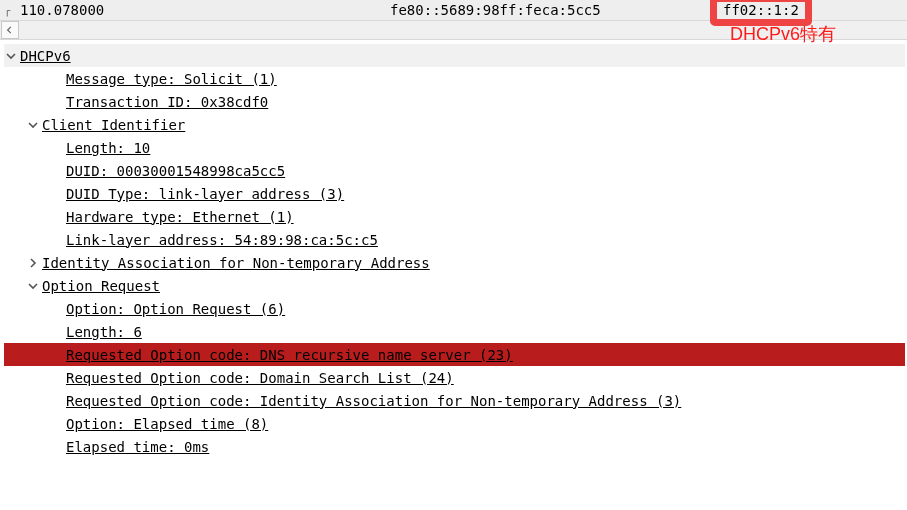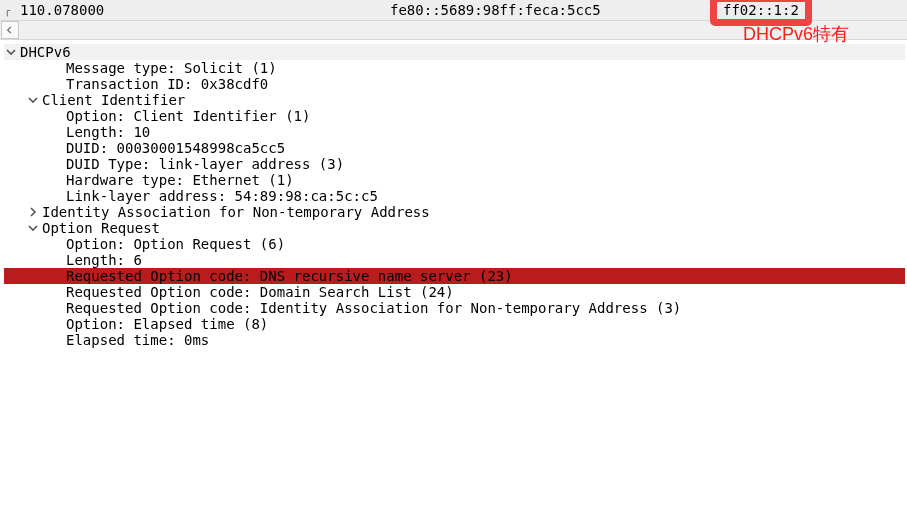--- a/index.html
+++ b/index.html
@@ -5,23 +5,23 @@
   html,body{margin:0;padding:0;font-family:Consolas,Menlo,monospace;font-size:14px;color:#000;background:#fff;}
   body{width:907px;height:510px;overflow:hidden;position:relative;}
   .packet-row{display:flex;align-items:center;height:20px;background:#eeeeee;border-bottom:1px solid #d8d8d8;padding:0 4px;position:relative;}
   .packet-row .tick{width:16px;font-size:10px;color:#555;}
   .packet-row .time{flex:0 0 370px;}
   .packet-row .src{flex:0 0 320px;white-space:nowrap;}
   .packet-row .dst-wrap{flex:0 0 auto;white-space:nowrap;}
   .dst-box{border:7px solid #ef4444;border-radius:5px;padding:0 6px;display:inline-block;line-height:17px;}
   .hscrollbar{height:18px;background:#f0f0f0;border-bottom:1px solid #d8d8d8;}
   .hs-left{width:16px;height:16px;border:1px solid #c8c8c8;background:#fafafa;display:flex;align-items:center;justify-content:center;font-size:10px;color:#555;margin:0 0 0 1px;}
-  .annotation{position:absolute;font-family:"Microsoft YaHei","SimSun",sans-serif;color:#ff1a1a;font-size:18px;top:22px;right:58px;pointer-events:none;}
+  .annotation{position:absolute;font-family:"Microsoft YaHei","SimSun",sans-serif;color:#ff1a1a;font-size:18px;top:22px;right:71px;pointer-events:none;}
   .details{padding:4px 2px 0 4px;}
-  .row{display:flex;align-items:center;height:16px;white-space:nowrap;}
+  .row{display:flex;align-items:center;height:23px;white-space:nowrap;text-decoration:underline;}
   .chev{width:14px;height:14px;display:inline-flex;align-items:center;justify-content:center;margin-right:2px;}
   .chev svg{width:10px;height:10px;stroke:#555;fill:none;stroke-width:1.6;}
   .ind1{padding-left:22px;align-items:center;}
   .ind2{padding-left:62px;}
   .lbl{}
   .row.hdr{background:#f1f1f1;}
   .row.sel{background:#b91c1c;}
 </style>
 </head>
 <body>
@@ -64,23 +64,20 @@
   </div>
 
   <div class="row ind1">
     <span class="chev">
         <svg viewBox="0 0 10 10">
           <path d="M1 3 L5 7 L9 3"></path>
         </svg>
       </span>
     <span class="lbl">Client Identifier</span>
   </div>
-  <div class="row ind2">
-      <span class="lbl">Option: Client Identifier (1)</span>
-    </div>
   <div class="row ind2">
       <span class="lbl">Length: 10</span>
     </div>
   <div class="row ind2">
       <span class="lbl">DUID: 00030001548998ca5cc5</span>
     </div>
   <div class="row ind2">
       <span class="lbl">DUID Type: link-layer address (3)</span>
     </div>
   <div class="row ind2">

